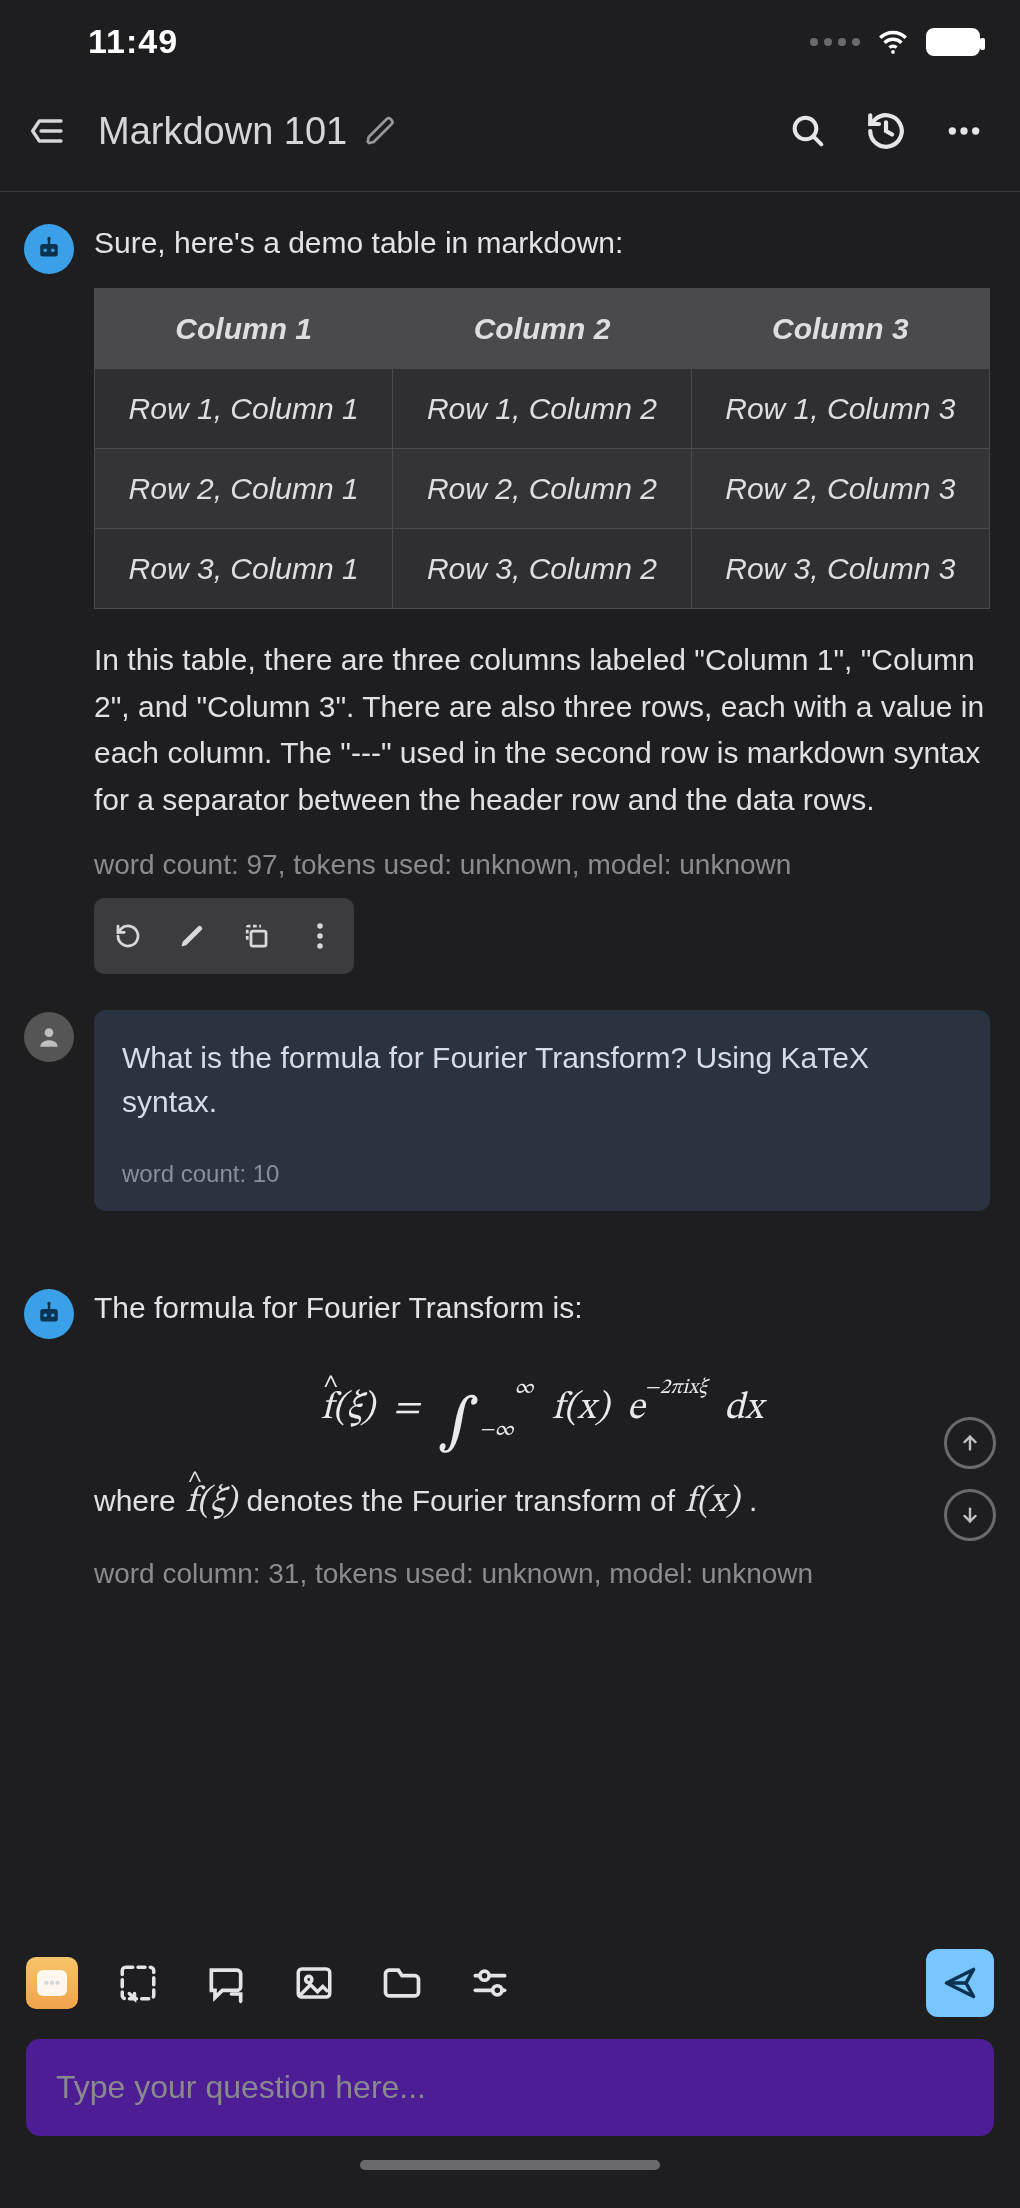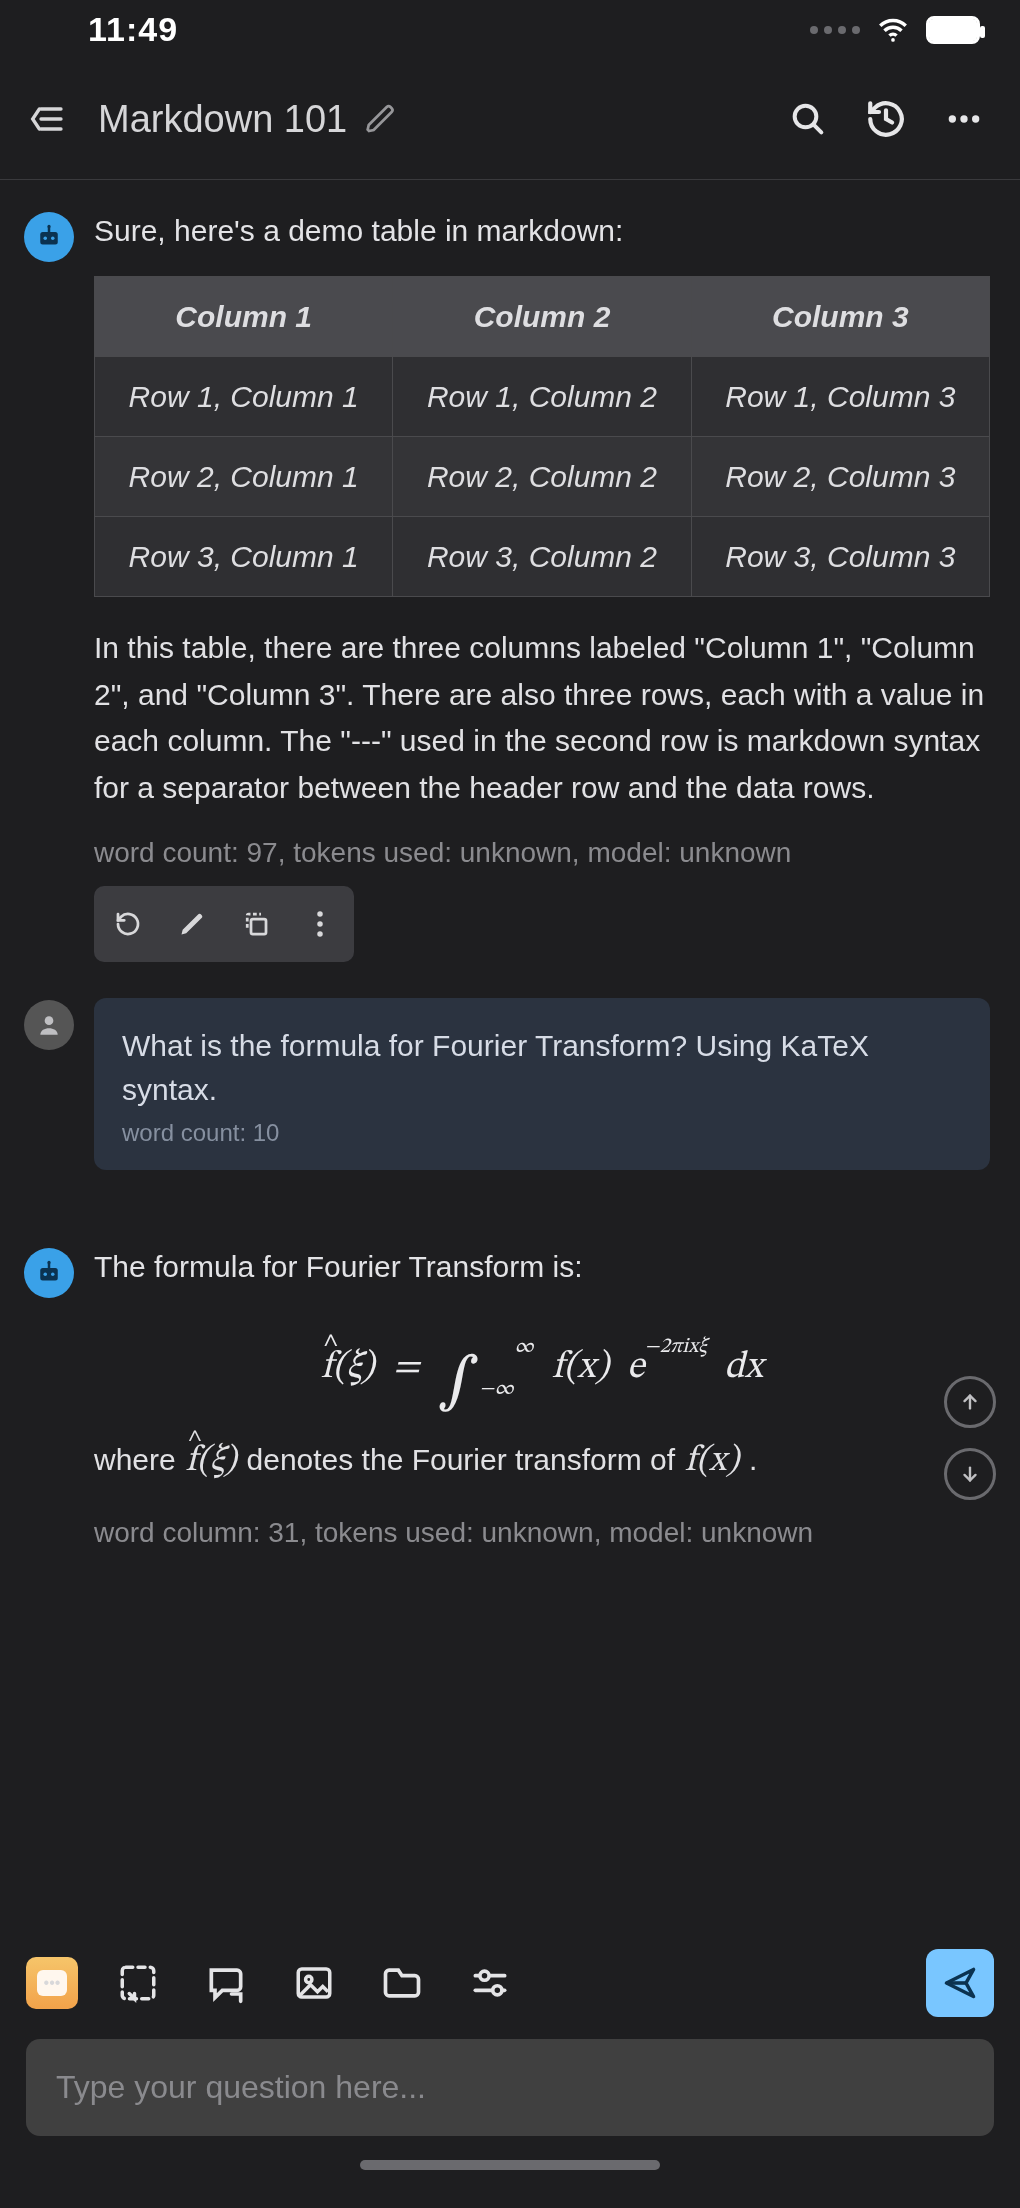--- a/index.html
+++ b/index.html
@@ -1,20 +1,20 @@
 <!DOCTYPE html>
 <html><head>
 <meta charset="utf-8">
 <style>
   * { box-sizing: border-box; margin: 0; padding: 0; }
   html, body { width: 1020px; height: 2208px; background:#1e1e20; color:#d8d8da; font-family: -apple-system, Helvetica, Arial, sans-serif; overflow:hidden; }
   body { font-size: 30px; }
 
   
-  .status-bar { display:flex; justify-content:space-between; align-items:center; padding: 10px 40px 22px 88px; }
+  .status-bar { display:flex; justify-content:space-between; align-items:center; padding: 22px 40px 22px 88px; }
   .status-time { color:#fff; font-weight:600; font-size:34px; letter-spacing:1px; }
   .status-right { display:flex; align-items:center; gap:16px; }
   .dots { display:flex; gap:6px; }
   .dots span { width:8px; height:8px; border-radius:50%; background:#6a6a6e; }
   .wifi { width:34px; height:34px; }
   .battery { width:54px; height:28px; border:3px solid #fff; border-radius:8px; position:relative; }
   .battery::after { content:""; position:absolute; right:-8px; top:7px; width:5px; height:12px; background:#fff; border-radius:2px; }
   .battery-fill { background:#fff; width:100%; height:100%; border-radius:4px; }
 
   
@@ -40,21 +40,21 @@
   table.md tr:nth-child(odd) td { background:#2f2f32; }
   table.md tr:nth-child(even) td { background:#343437; }
 
   .para { color:#e1e1e4; line-height:1.55; margin-bottom:22px; }
   .meta { color:#8b8b8f; font-size:28px; margin-bottom:14px; }
 
   .msg-toolbar { background:#3c3c40; border-radius:10px; display:inline-flex; padding:10px 6px; gap:8px; }
   .msg-toolbar .tbtn { width:56px; height:56px; display:flex; align-items:center; justify-content:center; color:#d8d8da; }
 
   .user-bubble { background:#2b3340; border-radius:12px; padding:26px 28px 20px 28px; }
-  .user-text { color:#d7dce6; line-height:1.45; margin-bottom:5px; }
+  .user-text { color:#d7dce6; line-height:1.45; margin-bottom:34px; }
   .user-meta { color:#8690a0; font-size:24px; }
 
   .formula-block { text-align:center; padding:20px 0 20px 0; font-size:38px; font-family: "Cambria Math", "STIX Two Math", Georgia, serif; font-style:italic; color:#eaeaec; }
   .formula-inline { font-family: "Cambria Math","STIX Two Math",Georgia,serif; font-style:italic; }
   .hat { position:relative; display:inline-block; }
   .hat::before { content:"^"; position:absolute; top:-0.45em; left:0.08em; font-style:normal; font-size:0.8em; }
   .intg { font-size:1.6em; display:inline-block; vertical-align:-0.35em; line-height:1; font-style:normal; }
   .sup { font-size:0.55em; vertical-align:1.2em; }
   .sub { font-size:0.55em; vertical-align:-0.8em; }
   .where-line { display:flex; align-items:baseline; flex-wrap:wrap; gap:10px; margin-bottom:22px; color:#e1e1e4; line-height:1.6; }
@@ -62,21 +62,21 @@
   .scroll-fabs { position:absolute; right:30px; top:1190px; display:flex; flex-direction:column; gap:20px; }
   .fab { width:52px; height:52px; border:3px solid #6a6a6e; border-radius:50%; display:flex; align-items:center; justify-content:center; color:#bfbfc2; }
 
   
   .bottom { position:absolute; left:0; right:0; bottom:0; padding:18px 26px 38px 26px; }
   .bottom-row { display:flex; align-items:center; gap:32px; margin-bottom:22px; }
   .bicon { width:56px; height:56px; display:flex; align-items:center; justify-content:center; color:#e4e4e6; }
   .app-icon { width:52px; height:52px; border-radius:10px; background:linear-gradient(#f6c56a,#f2a24a); display:flex; align-items:center; justify-content:center; position:relative; }
   .app-icon-inner { width:30px; height:26px; background:#fff7ee; border-radius:6px; display:flex; align-items:center; justify-content:center; font-size:16px; }
   .send { width:68px; height:68px; border-radius:12px; background:#79c6ff; display:flex; align-items:center; justify-content:center; margin-left:auto; }
-  .input-box { background:#404040; border-radius:14px; padding:30px 30px; }
+  .input-box { background:#4c1d95; border-radius:14px; padding:30px 30px; }
   .input-placeholder { color:#8a8a8e; font-size:32px; }
   .home-ind { width:300px; height:10px; background:#6a6a6e; border-radius:6px; margin:24px auto 0 auto; }
 
   svg { display:block; }
 </style>
 </head>
 <body>
 
 <div class="status-bar">
   <div class="status-time">11:49</div>

